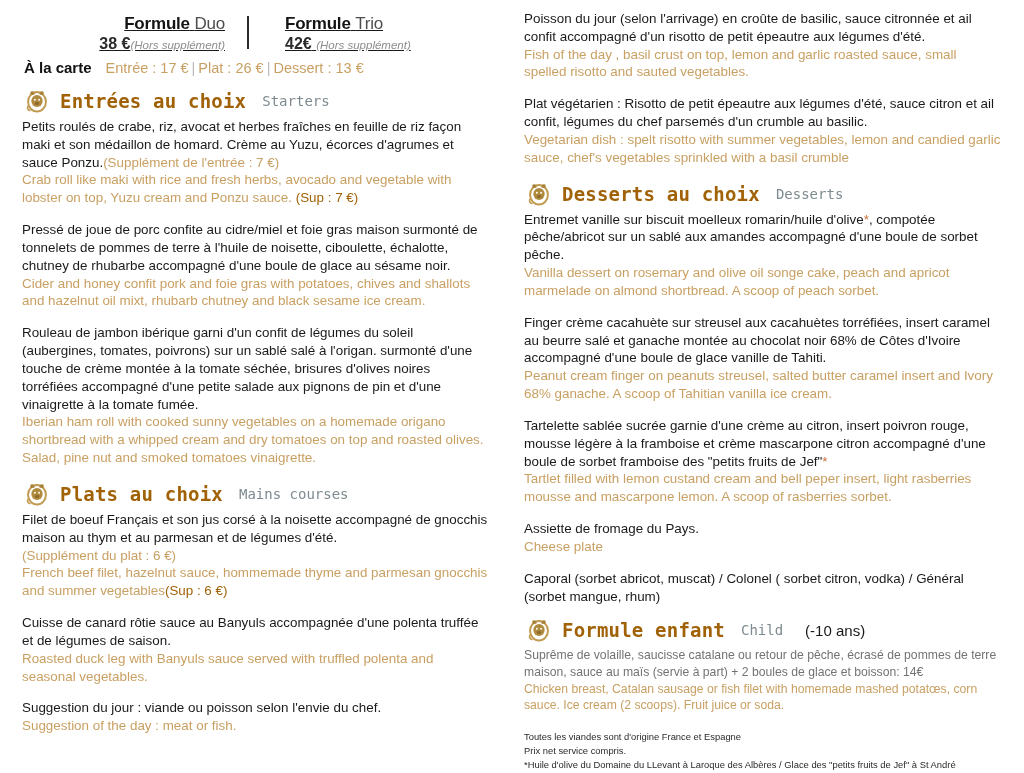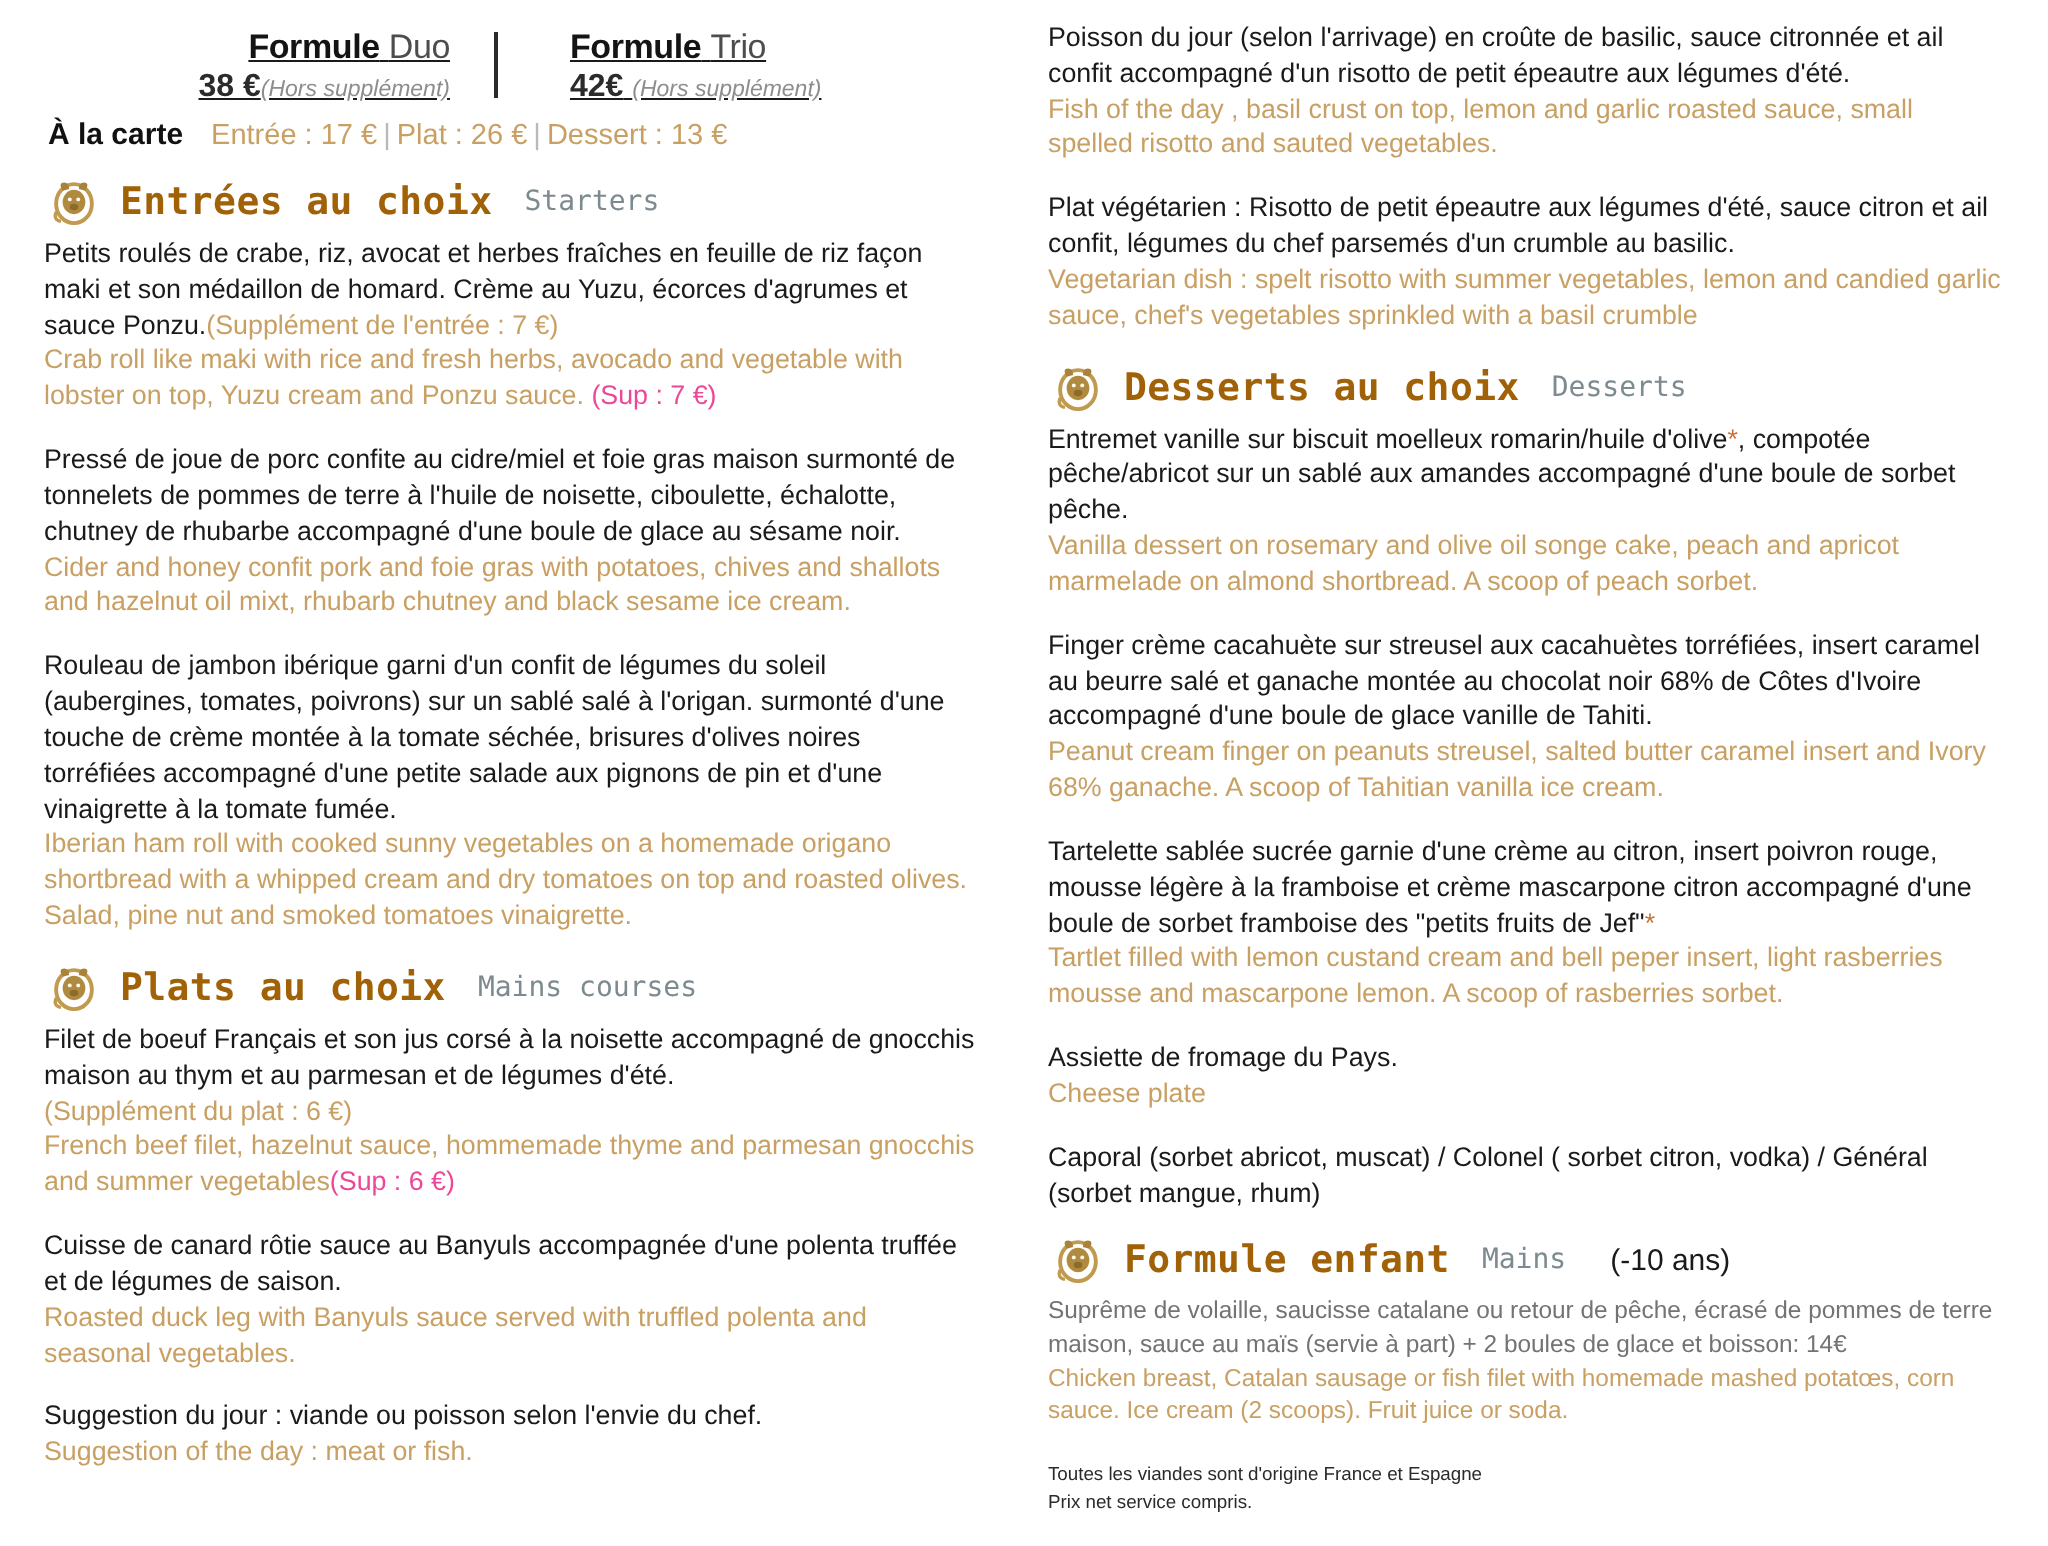--- a/index.html
+++ b/index.html
@@ -144,21 +144,21 @@
   .en {
     font-size: 13.4px;
     line-height: 1.33;
     color: #c9a063;
     margin: 0;
   }
   .supp {
     color: #c9a063;
   }
   .dark-inline {
-    color: #ec4899;
+    color: #a16207;
   }
   .star {
     color: #c9703a;
   }
 
   
   .kid-age {
     font-size: 15px;
     color: #1a1a1a;
     margin-left: 12px;
@@ -341,28 +341,29 @@
         <ellipse cx="16" cy="17" rx="11" ry="12" fill="none" stroke="#c09a4e" stroke-width="2.4"></ellipse>
         <path d="M9 9 Q6 4 10 4 Q13 4 13 8 Z" fill="#a9823a"></path>
         <path d="M23 9 Q26 4 22 4 Q19 4 19 8 Z" fill="#a9823a"></path>
         <ellipse cx="16" cy="16" rx="7" ry="7.5" fill="#b08a3e"></ellipse>
         <circle cx="13.4" cy="14.4" r="1.2" fill="#fffdf5"></circle>
         <circle cx="18.6" cy="14.4" r="1.2" fill="#fffdf5"></circle>
         <ellipse cx="16" cy="19" rx="2.6" ry="2" fill="#8d6b2c"></ellipse>
         <path d="M5 22 Q3 27 8 28" fill="none" stroke="#c09a4e" stroke-width="2"></path>
       </svg>
       <span class="section-fr">Formule enfant</span>
-      <span class="section-en">Mains</span>
+      <span class="section-en">Child</span>
       <span class="kid-age">(-10 ans)</span>
     </div>
 
     <div class="dish">
       <p class="kid-fr">Suprême de volaille, saucisse catalane ou retour de pêche, écrasé de pommes de terre maison, sauce au maïs (servie à part) + 2 boules de glace et boisson: 14€</p>
       <p class="kid-en">Chicken breast, Catalan sausage or fish filet with homemade mashed potatœs, corn sauce. Ice cream (2 scoops). Fruit juice or soda.</p>
     </div>
 
     <div class="footnotes">
       <p>Toutes les viandes sont d'origine France  et Espagne</p>
       <p>Prix net service compris.</p>
+      <p>*Huile d'olive du Domaine du LLevant à Laroque des Albères / Glace des "petits fruits de Jef" à St André</p>
     </div>
 
   </div>
 </div>
 
 </body></html>

